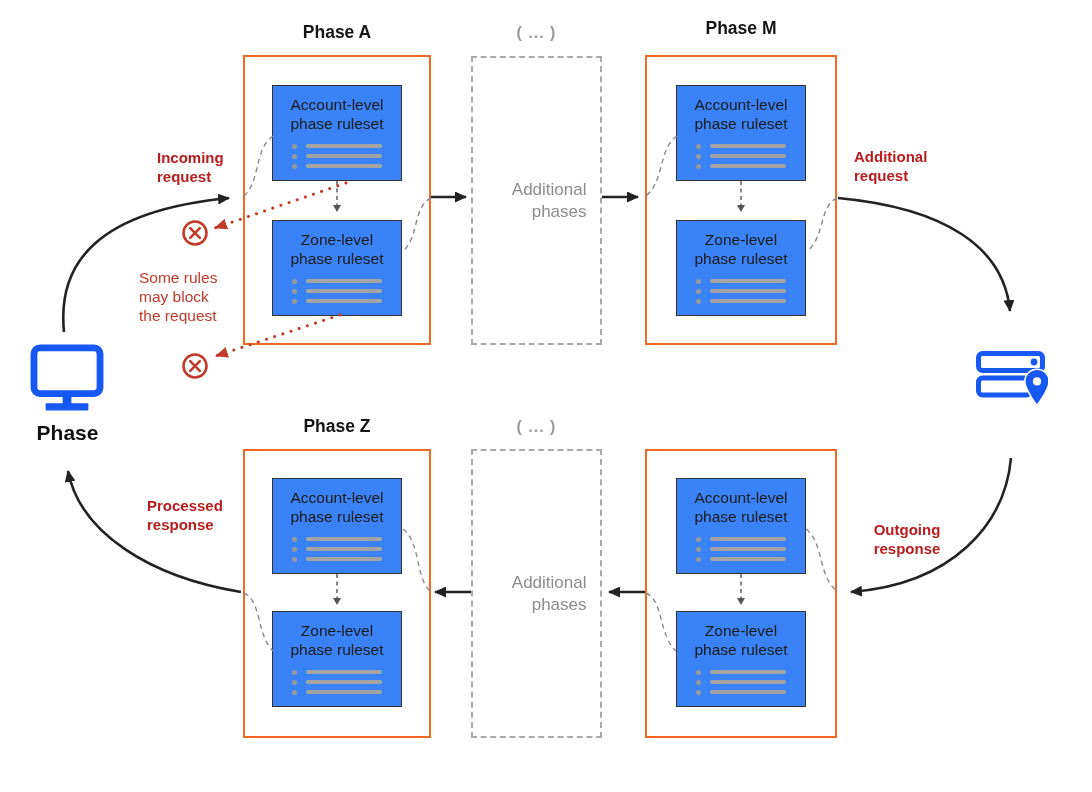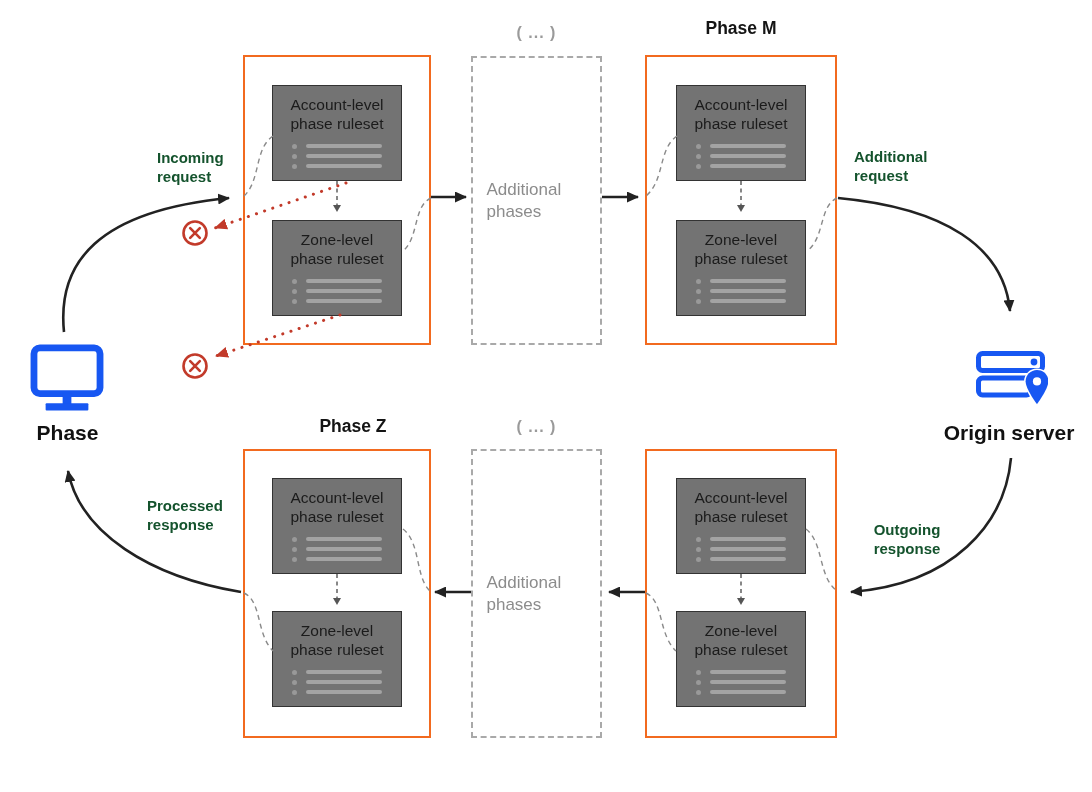--- a/index.html
+++ b/index.html
@@ -2,38 +2,39 @@
 <html><head>
 <meta charset="utf-8">
 <style>
   html,body{margin:0;padding:0;background:#fff;}
   #stage{position:relative;width:1092px;height:792px;background:#fff;overflow:hidden;
          font-family:"Liberation Sans","DejaVu Sans",sans-serif;color:#1d1d1f;}
   .abs{position:absolute;}
   .phase-box{position:absolute;border:2.75px solid #f26a1f;background:#fff;box-sizing:border-box;}
   .phase-title{position:absolute;font-size:17.5px;font-weight:700;text-align:center;color:#141414;}
   .dashed-box{position:absolute;border:2px dashed #a9a9a9;box-sizing:border-box;display:flex;align-items:center;justify-content:center;}
-  .dashed-label{font-size:17px;color:#8c8c8c;text-align:left;line-height:21.5px;width:100px;}
+  .dashed-label{font-size:17px;color:#8c8c8c;text-align:right;line-height:21.5px;width:100px;}
   .ellipsis-title{position:absolute;font-size:16px;font-weight:600;color:#9a9a9a;text-align:center;letter-spacing:1px;}
-  .card{position:absolute;width:130px;height:96px;border:1.2px solid #333;background:#737373;box-sizing:border-box;}
+  .card{position:absolute;width:130px;height:96px;border:1.2px solid #333;background:#3b82f6;box-sizing:border-box;}
   .card-title{font-size:15.5px;line-height:19px;text-align:center;color:#1b1b1b;padding-top:9px;width:100px;margin:0 auto;}
   .rows{margin-top:8px;}
   .row{display:flex;align-items:center;padding-left:19px;height:10px;}
   .dot{width:5px;height:5px;border-radius:50%;background:#999;flex:0 0 auto;}
   .bar{width:76px;height:4.5px;border-radius:2px;background:#a3a3a3;margin-left:9px;}
-  .flow-label{position:absolute;font-size:15px;font-weight:700;line-height:19px;color:#14532d;}
+  .flow-label{position:absolute;font-size:15px;font-weight:700;line-height:19px;color:#b91c1c;}
   .node-label{position:absolute;font-size:21px;font-weight:700;color:#111;text-align:center;}
   .block-note{position:absolute;font-size:15.5px;line-height:19px;color:#c23a2a;font-weight:400;}
   svg.overlay{position:absolute;left:0;top:0;pointer-events:none;}
 </style>
 </head>
 <body>
 
 <div id="stage">
 
+  <div class="phase-title" style="left:243px;top:22px;width:188px;">Phase A</div>
   <div class="phase-box" style="left:243px;top:55px;width:188px;height:290px;"></div>
   <div class="card" style="left:272px;top:85px;">
     <div class="card-title">Account-level phase ruleset</div>
     <div class="rows">
       <div class="row">
           <span class="dot"></span>
           <span class="bar"></span>
         </div>
       <div class="row">
           <span class="dot"></span>
@@ -98,21 +99,21 @@
           <span class="dot"></span>
           <span class="bar"></span>
         </div>
       <div class="row">
           <span class="dot"></span>
           <span class="bar"></span>
         </div>
     </div>
   </div>
 
-  <div class="phase-title" style="left:259px;top:416px;width:188px;">Phase Z</div>
+  <div class="phase-title" style="left:243px;top:416px;width:188px;">Phase Z</div>
   <div class="phase-box" style="left:243px;top:449px;width:188px;height:289px;"></div>
   <div class="card" style="left:272px;top:478px;">
     <div class="card-title">Account-level phase ruleset</div>
     <div class="rows">
       <div class="row">
           <span class="dot"></span>
           <span class="bar"></span>
         </div>
       <div class="row">
           <span class="dot"></span>
@@ -180,40 +181,40 @@
           <span class="dot"></span>
           <span class="bar"></span>
         </div>
     </div>
   </div>
 
   <div class="flow-label" style="left:157px;top:148px;width:85px;">Incoming request</div>
   <div class="flow-label" style="left:854px;top:147px;width:90px;">Additional request</div>
   <div class="flow-label" style="left:862px;top:520px;width:90px;text-align:center;">Outgoing response</div>
   <div class="flow-label" style="left:147px;top:496px;width:90px;">Processed response</div>
+  <div class="block-note" style="left:139px;top:268px;width:92px;">Some rules may block the request</div>
 
   <div class="abs" style="left:30px;top:344px;width:74px;height:68px;">
     <svg width="74" height="68" viewBox="0 0 76 70">
       <rect x="4" y="4" width="68" height="47" rx="6" fill="none" stroke="#1757f2" stroke-width="7"></rect>
       <rect x="33.5" y="51" width="9" height="11" fill="#1757f2"></rect>
       <rect x="16" y="61" width="44" height="7.5" rx="1" fill="#1757f2"></rect>
     </svg>
   </div>
   <div class="node-label" style="left:25px;top:421px;width:85px;">Phase</div>
 
   <div class="abs" style="left:976px;top:351px;width:72px;height:62px;">
     <svg width="72" height="62" viewBox="0 0 72 62">
       <rect x="2.5" y="2.5" width="64" height="17" rx="4" fill="none" stroke="#1757f2" stroke-width="5"></rect>
       <circle cx="58" cy="11" r="3.4" fill="#1757f2"></circle>
       <rect x="2.5" y="27" width="52" height="17" rx="4" fill="none" stroke="#1757f2" stroke-width="5"></rect>
       <path d="M61,19 c6.3,0 11.4,5 11.4,11.2 c0,7.8 -11.4,23 -11.4,23 s-11.4,-15.2 -11.4,-23 c0,-6.2 5.1,-11.2 11.4,-11.2 z" fill="#1757f2" stroke="#fff" stroke-width="3" paint-order="stroke"></path>
       <circle cx="61" cy="30.4" r="4.1" fill="#fff"></circle>
     </svg>
   </div>
-  <div class="node-label" style="left:934px;top:421px;width:150px;">Origin server</div>
 
   <svg class="overlay" width="1092" height="792" viewBox="0 0 1092 792">
     <defs>
       <marker id="arrB" markerUnits="userSpaceOnUse" markerWidth="13" markerHeight="11" refX="11" refY="5.5" orient="auto">
         <path d="M0,0 L12,5.5 L0,11 z" fill="#222"></path>
       </marker>
       <marker id="arrS" markerUnits="userSpaceOnUse" markerWidth="8" markerHeight="8" refX="6" refY="4" orient="auto">
         <path d="M0,0 L7,4 L0,8 z" fill="#555"></path>
       </marker>
       <marker id="arrR" markerUnits="userSpaceOnUse" markerWidth="14" markerHeight="11" refX="12" refY="5.5" orient="auto">

